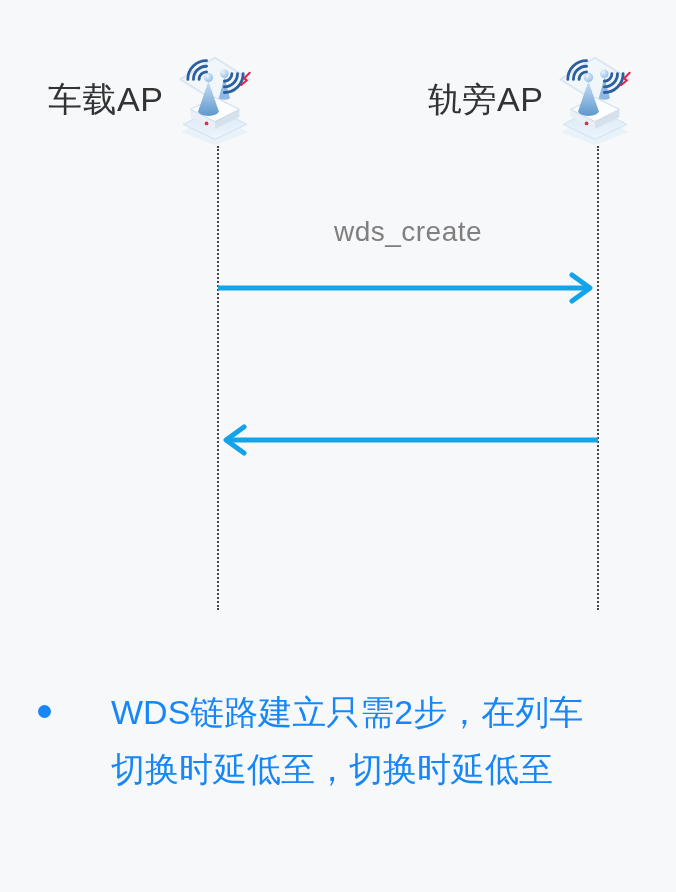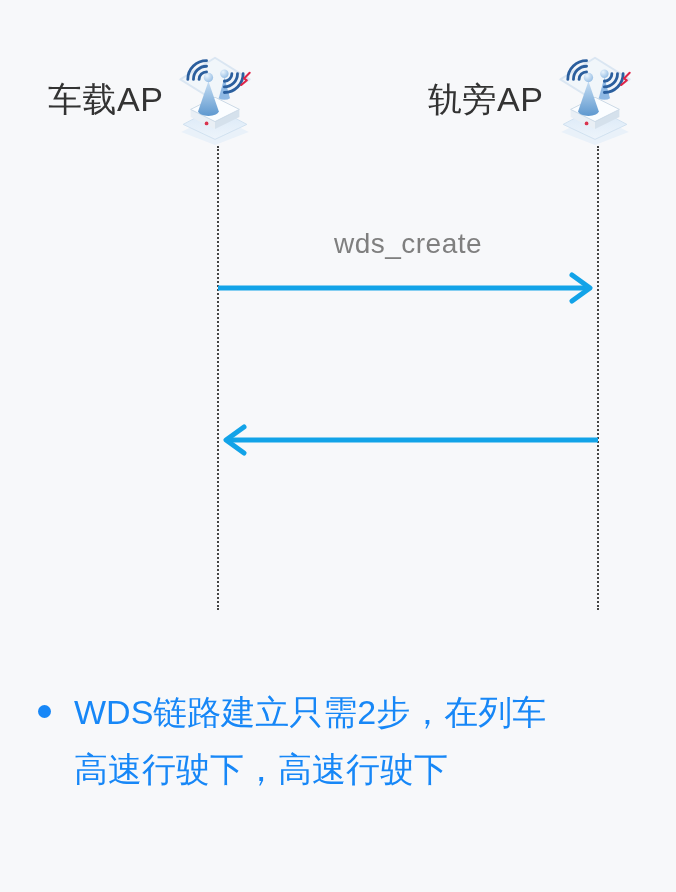--- a/index.html
+++ b/index.html
@@ -15,28 +15,28 @@
   .actor-icon svg{width:80px;height:90px;display:block;}
 
   
   .lifeline{position:absolute;top:146px;height:464px;width:0;border-left:2px dotted #444444;}
   .lifeline-left{left:217px;}
   .lifeline-right{left:597px;}
 
   
   .msg-label{position:absolute;left:218px;width:380px;text-align:center;
              font-size:28px;color:#7F7F7F;letter-spacing:0.5px;}
-  .msg1{top:228px;}
+  .msg1{top:216px;}
   .msg2{top:382px;}
   .arrow{position:absolute;left:216px;width:384px;height:32px;}
   .arrow1{top:272px;}
   .arrow2{top:424px;}
 
   
-  .bullet{position:absolute;left:38px;top:684px;width:610px;display:flex;align-items:flex-start;}
+  .bullet{position:absolute;left:38px;top:684px;width:610px;display:flex;align-items:flex-start;gap:37px;}
   .bullet-dot{flex:none;width:13px;height:13px;border-radius:50%;background:#1787F7;margin-top:21px;}
   .bullet-text{margin-left:23px;font-size:34px;line-height:57px;color:#1787F7;}
   .bullet-text span{display:block;white-space:nowrap;}
 </style>
 </head>
 <body>
 
 <svg width="0" height="0" style="position:absolute" aria-hidden="true">
   <defs>
     <linearGradient id="coneGrad" x1="0" y1="0" x2="0" y2="1">
@@ -127,17 +127,17 @@
 
   <svg class="arrow arrow2" viewBox="0 0 384 32">
     <line x1="12" y1="16" x2="382" y2="16" stroke="#12A3E8" stroke-width="5"></line>
     <path d="M28,3 L10,16 L28,29" fill="none" stroke="#12A3E8" stroke-width="5" stroke-linecap="round" stroke-linejoin="round"></path>
   </svg>
 
   <div class="bullet">
     <span class="bullet-dot"></span>
     <div class="bullet-text">
       <span>WDS链路建立只需2步，在列车</span>
-      <span>高速行驶下，高速行驶下</span>
+      <span>切换时延低至，切换时延低至</span>
     </div>
   </div>
 
 </div>
 
 </body></html>

